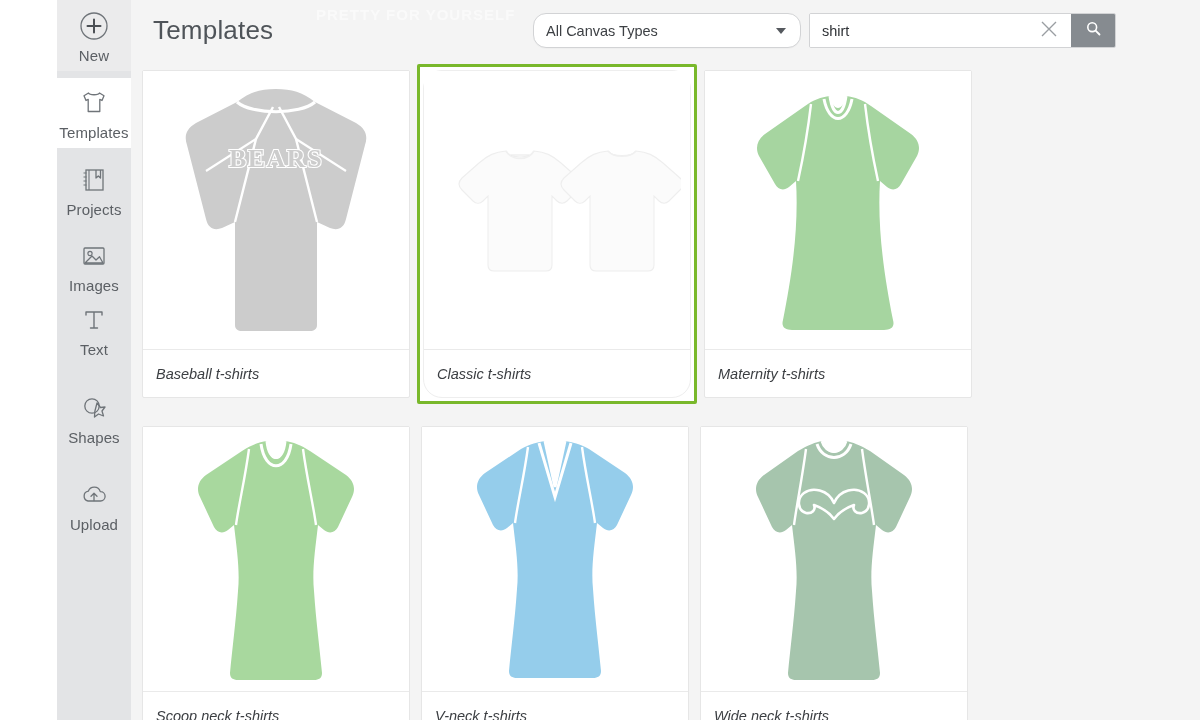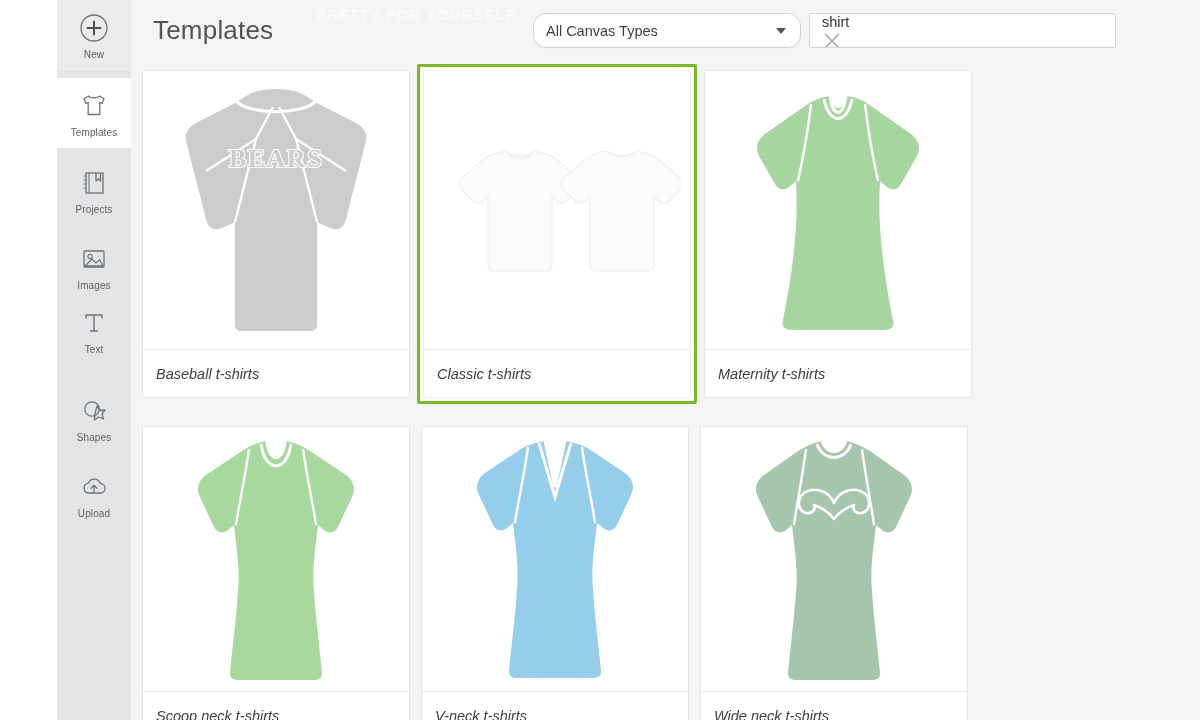--- a/index.html
+++ b/index.html
@@ -22,21 +22,21 @@
     position: absolute; left: 57px; top: 0; width: 74px; height: 720px;
     background: #e3e4e6;
   }
   .sb-item {
     position: absolute; left: 0; width: 74px;
     display: flex; flex-direction: column; align-items: center; justify-content: center;
     cursor: pointer;
     color: #5d6166;
   }
   .sb-item .sb-label {
-    font-size: 10px; color: #5b5f64; margin-top: 5px; letter-spacing: .1px;
+    font-size: 15px; color: #5b5f64; margin-top: 5px; letter-spacing: .1px;
     line-height: 1;
   }
   .sb-item .sb-icon { width: 34px; height: 34px; display: block; }
   .sb-item.is-new   { top: 0;   height: 71px; background: #ebebec; }
   .sb-item.is-active{ background: #ffffff; }
   .sb-new-inner { display:flex; flex-direction:column; align-items:center; }
 
   
   .main {
     position: absolute; left: 131px; top: 0; right: 0; height: 720px;
@@ -70,21 +70,20 @@
     border-left: 5px solid transparent; border-right: 5px solid transparent;
     border-top: 6px solid #55595e;
   }
 
   
   .search-wrap {
     position: absolute; left: 678px; top: 13px; width: 307px; height: 35px;
     display: flex; align-items: stretch;
     border: 1px solid #d2d3d5; border-radius: 2px; background: #fff;
     overflow: hidden;
-    flex-direction: column;
   }
   .search-input {
     flex: 1; border: 0; outline: none; font-size: 14.5px; color: #2f3236;
     padding-left: 12px; background: #fff; font-family: "Liberation Sans", sans-serif;
   }
   .search-input::placeholder { color: #9aa0a6; }
   .clear-btn {
     width: 44px; display: flex; align-items: center; justify-content: center;
     cursor: pointer; background: #fff;
   }
@@ -100,21 +99,21 @@
   }
   .row { display: flex; gap: 11px; margin-bottom: 26px; align-items: center; }
   .card {
     position: relative; width: 268px; background: #ffffff;
     border: 1px solid #e6e6e6; border-radius: 2px;
   }
   .card-sel-wrap {
     padding: 3px; border: 3px solid #79b82b; border-radius: 2px;
     background: #ffffff; margin: -4px;
   }
-  .card-sel-wrap .card { border-color: #eeeeee; }
+  .card-sel-wrap .card { border-color: #eeeeee; border-radius: 19px; }
   .thumb {
     height: 278px; display: flex; align-items: center; justify-content: center;
     background: #ffffff; overflow: hidden;
   }
   .card-label {
     height: 48px; border-top: 1px solid #eaeaea;
     display: flex; align-items: center; padding-left: 13px;
     font-size: 14.5px; color: #3b3e42; font-style: italic;
   }
   .row2 .thumb { height: 264px; }
@@ -183,21 +182,21 @@
     <div class="sb-item" style="top:383px;height:70px;">
       <span class="sb-icon">
         <svg viewBox="0 0 34 34" width="34" height="34">
           <circle cx="15" cy="15" r="7.2" fill="none" stroke="#6f7479" stroke-width="1.3"></circle>
           <path d="M20 12 L23.5 16.5 L28 16 L25 20 L26.5 25 L21.5 23 L17.5 26 L17.8 20.5 Z" fill="none" stroke="#6f7479" stroke-width="1.3" stroke-linejoin="round"></path>
         </svg>
       </span>
       <span class="sb-label">Shapes</span>
     </div>
 
-    <div class="sb-item" style="top:459px;height:70px;">
+    <div class="sb-item" style="top:470px;height:70px;">
       <span class="sb-icon">
         <svg viewBox="0 0 34 34" width="34" height="34">
           <path d="M11 23 A5 5 0 0 1 11.3 13.2 A6.4 6.4 0 0 1 23.3 13.6 A4.7 4.7 0 0 1 23.5 23 Z" fill="none" stroke="#6f7479" stroke-width="1.3" stroke-linejoin="round"></path>
           <path d="M17 22.5v-7M14 18.2l3-3 3 3" fill="none" stroke="#6f7479" stroke-width="1.3" stroke-linecap="round" stroke-linejoin="round"></path>
         </svg>
       </span>
       <span class="sb-label">Upload</span>
     </div>
   </div>
 

